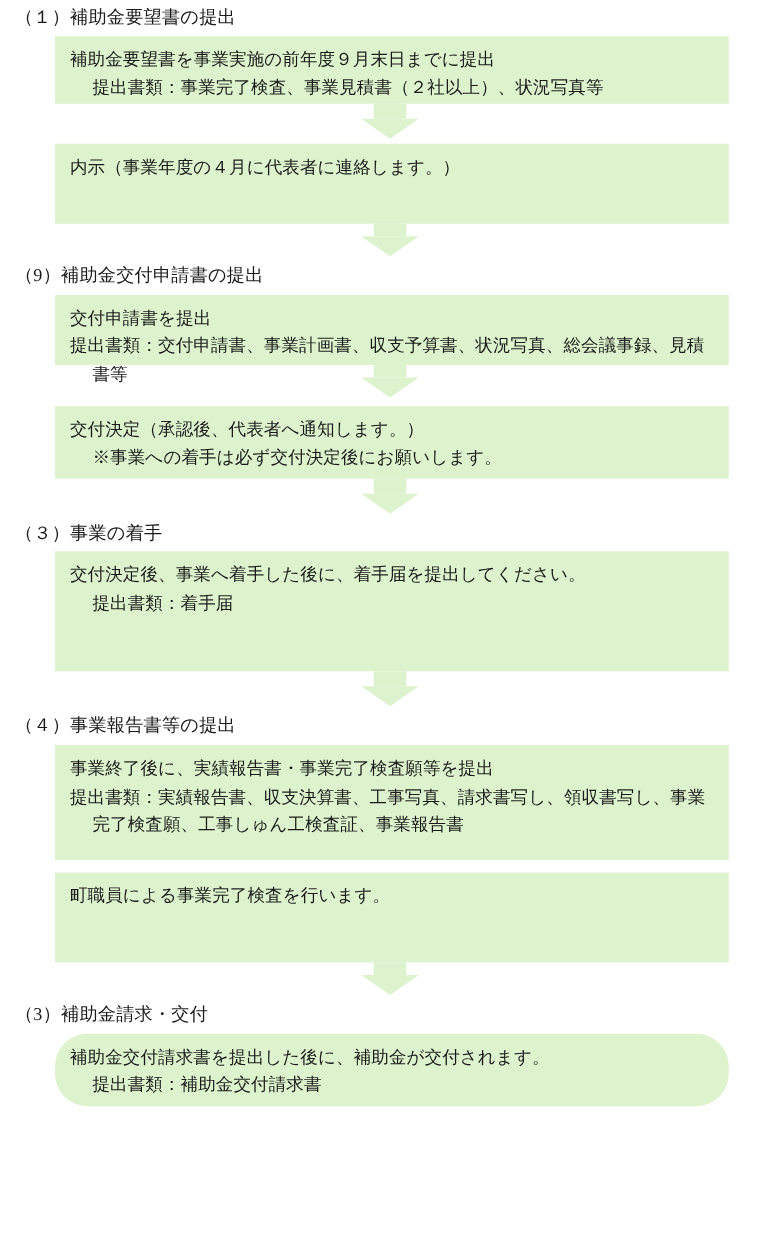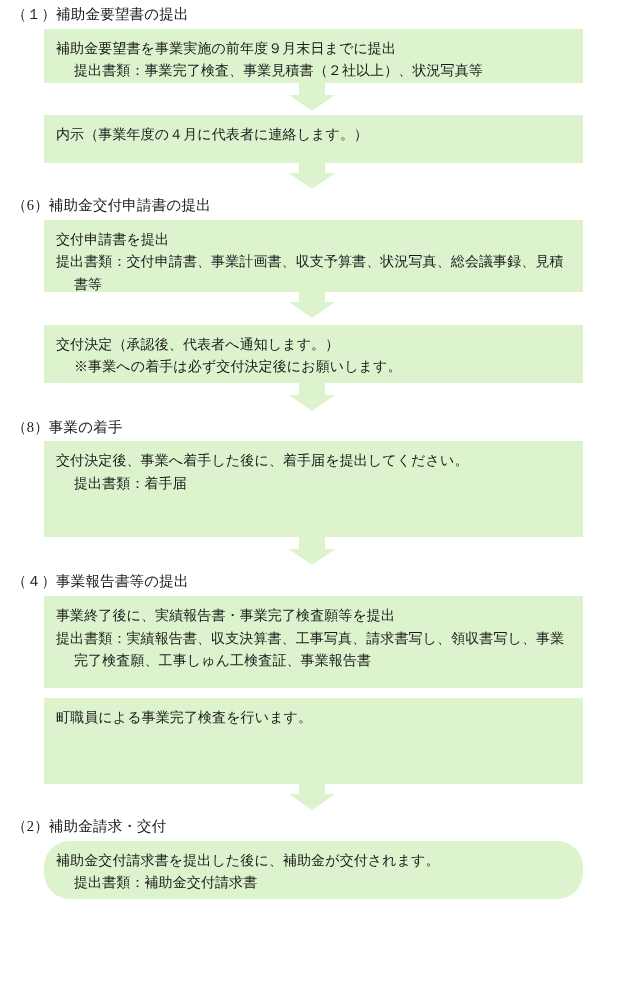--- a/index.html
+++ b/index.html
@@ -92,36 +92,36 @@
       <p>補助金要望書を事業実施の前年度９月末日までに提出</p>
       <p class="indent">提出書類：事業完了検査、事業見積書（２社以上）、状況写真等</p>
     </div>
     <div class="arrow-wrap">
       <div class="arrow">
         <div class="shaft" style="height:12px;"></div>
         <div class="head"></div>
       </div>
     </div>
     <div class="sp-a"></div>
-    <div class="box" style="height:48px;">
+    <div class="box" style="height:64px;">
       <p>内示（事業年度の４月に代表者に連絡します。）</p>
     </div>
     <div class="arrow-wrap">
       <div class="arrow">
         <div class="shaft" style="height:10px;"></div>
         <div class="head"></div>
       </div>
     </div>
   </div>
 
   <div class="gap-small"></div>
 
   <div class="step">
-    <div class="step-heading">（6）補助金交付申請書の提出</div>
-    <div class="box" style="height:72px;">
+    <div class="step-heading">（9）補助金交付申請書の提出</div>
+    <div class="box" style="height:56px;">
       <p>交付申請書を提出</p>
       <p class="hang">提出書類：交付申請書、事業計画書、収支予算書、状況写真、総会議事録、見積書等</p>
     </div>
     <div class="arrow-wrap">
       <div class="arrow">
         <div class="shaft" style="height:10px;"></div>
         <div class="head"></div>
       </div>
     </div>
     <div class="sp-b"></div>
@@ -133,21 +133,21 @@
       <div class="arrow">
         <div class="shaft" style="height:12px;"></div>
         <div class="head"></div>
       </div>
     </div>
   </div>
 
   <div class="gap-small"></div>
 
   <div class="step">
-    <div class="step-heading">（8）事業の着手</div>
+    <div class="step-heading">（３）事業の着手</div>
     <div class="box" style="height:96px;font-family:Liberation Mono, monospace;">
       <p>交付決定後、事業へ着手した後に、着手届を提出してください。</p>
       <p class="indent">提出書類：着手届</p>
     </div>
     <div class="arrow-wrap">
       <div class="arrow">
         <div class="shaft" style="height:12px;"></div>
         <div class="head"></div>
       </div>
     </div>
@@ -159,34 +159,34 @@
     <div class="step-heading">（４）事業報告書等の提出</div>
     <div class="box" style="height:92px;font-family:Liberation Mono, monospace;">
       <p>事業終了後に、実績報告書・事業完了検査願等を提出</p>
       <p class="hang">提出書類：実績報告書、収支決算書、工事写真、請求書写し、領収書写し、事業完了検査願、工事しゅん工検査証、事業報告書</p>
     </div>
   </div>
 
   <div class="gap-mid"></div>
 
   <div class="step">
-    <div class="box" style="height:86px;">
+    <div class="box" style="height:72px;">
       <p>町職員による事業完了検査を行います。</p>
     </div>
     <div class="arrow-wrap">
       <div class="arrow">
         <div class="shaft" style="height:10px;"></div>
         <div class="head"></div>
       </div>
     </div>
   </div>
 
   <div class="gap-small"></div>
 
   <div class="step">
-    <div class="step-heading">（2）補助金請求・交付</div>
+    <div class="step-heading">（3）補助金請求・交付</div>
     <div class="box" style="height:58px;border-radius:26px;">
       <p>補助金交付請求書を提出した後に、補助金が交付されます。</p>
       <p class="indent">提出書類：補助金交付請求書</p>
     </div>
   </div>
 
 </div>
 
 </body></html>

